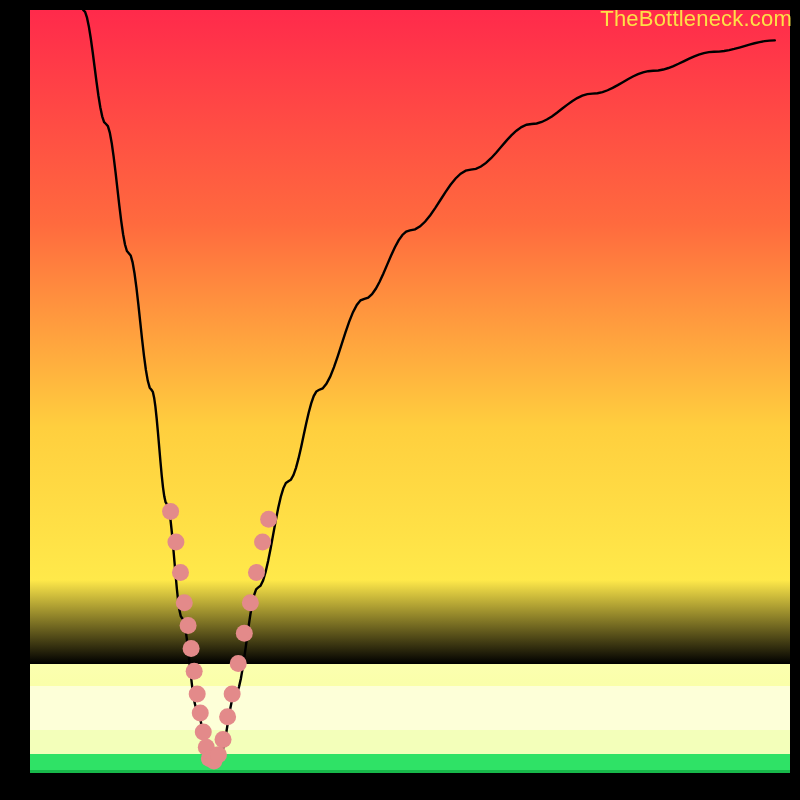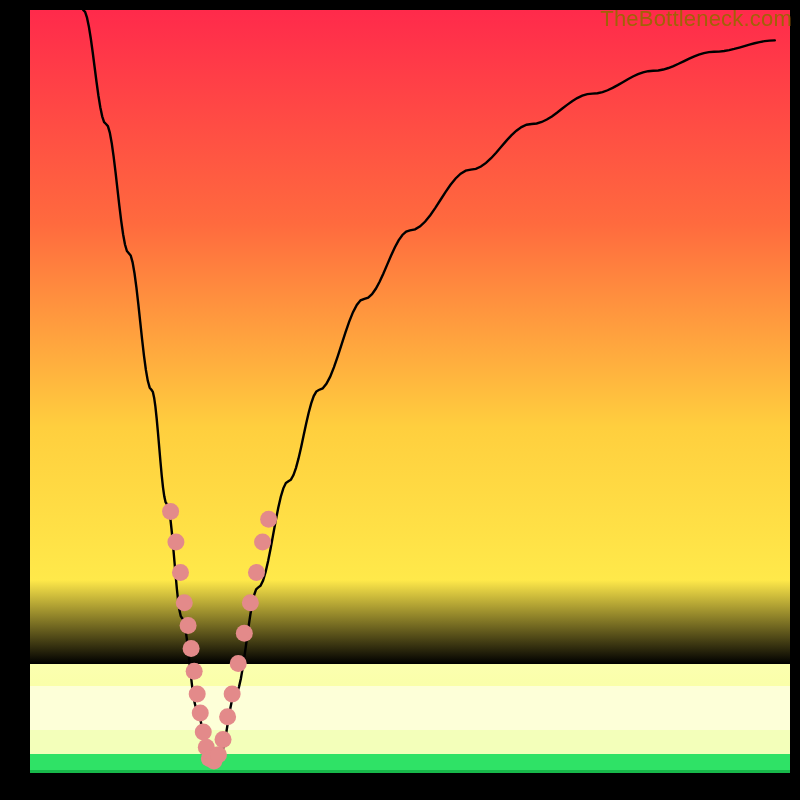--- a/index.html
+++ b/index.html
@@ -23,21 +23,21 @@
     position: absolute;
     left: 0;
     top: 0;
     width: 760px;
     height: 780px;
   }
   .watermark {
     position: absolute;
     top: 6px;
     right: 8px;
-    color: #a16207;
+    color: #fde047;
     font-size: 22px;
     font-weight: 500;
     letter-spacing: 0.2px;
     user-select: none;
   }
   svg { display: block; }
 </style>
 </head>
 <body>
 

